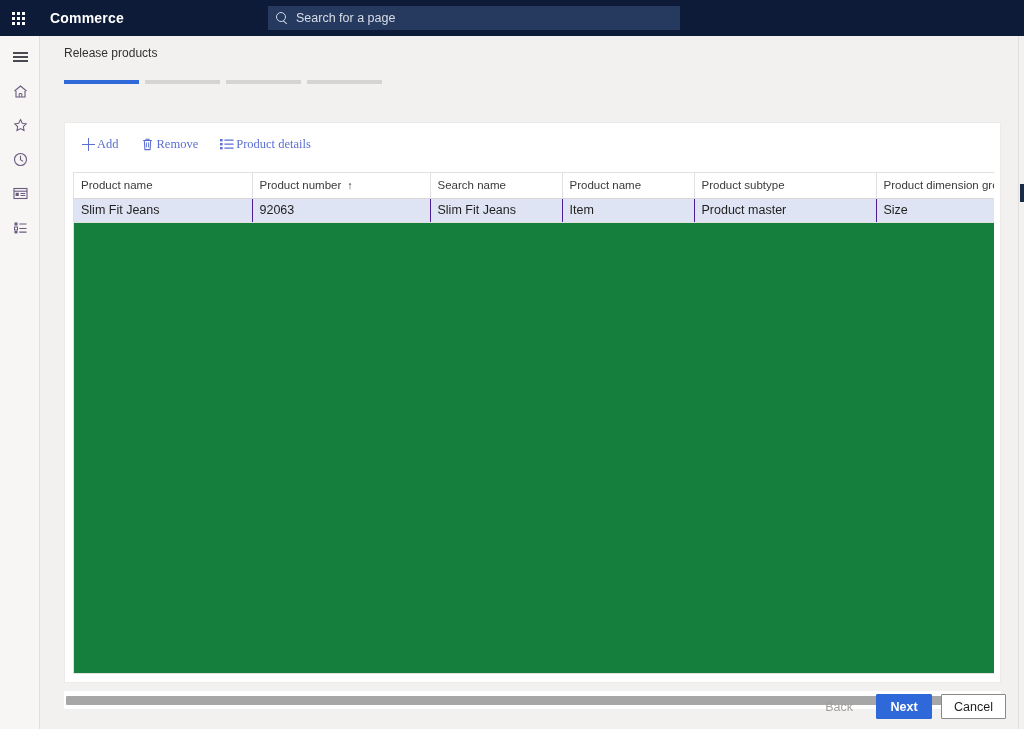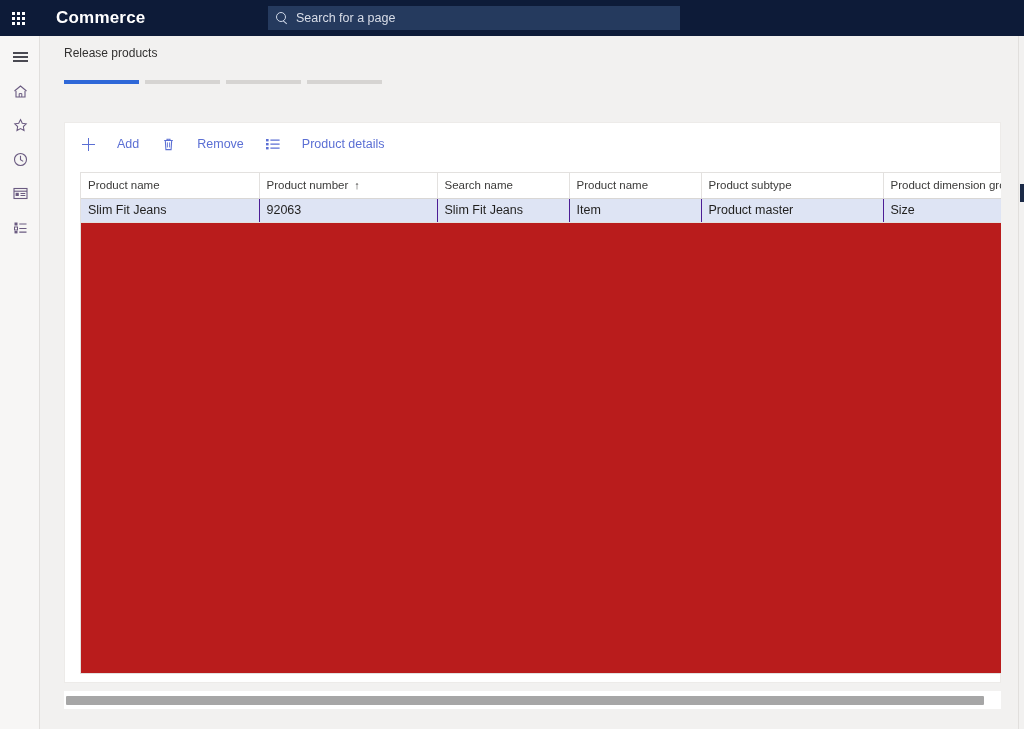--- a/index.html
+++ b/index.html
@@ -38,24 +38,24 @@
     grid-template-columns: repeat(3, 3px);
     grid-template-rows: repeat(3, 3px);
     gap: 2px;
   }
   .waffle-grid i {
     display: block;
     width: 3px; height: 3px;
     background: #ffffff;
   }
   .app-title {
-    font-size: 17px;
+    font-size: 14px;
     font-weight: bold;
     letter-spacing: .2px;
-    margin-left: 20px;
+    margin-left: 14px;
     white-space: nowrap;
   }
   .search-wrap {
     position: absolute;
     left: 268px;
     top: 6px;
     width: 412px;
     height: 24px;
     background: #253a5e;
     display: flex;
@@ -220,30 +220,30 @@
   .toolbar {
     height: 42px;
     display: flex;
     align-items: center;
     padding-left: 8px;
     gap: 6px;
   }
   .tb-btn {
     display: flex;
     align-items: center;
-    gap: 22px;
+    gap: 2px;
     height: 28px;
     padding: 0 8px;
     font-size: 12.5px;
     color: #5b6fd4;
     cursor: pointer;
     background: transparent;
     border: none;
     white-space: nowrap;
-    font-family: Liberation Sans, sans-serif;
+    font-family: Liberation Serif, serif;
   }
   .tb-icon {
     width: 14px; height: 14px;
     display: flex;
     align-items: center;
     justify-content: center;
     flex: 0 0 14px;
   }
   .plus {
     position: relative;
@@ -253,27 +253,27 @@
     content: "";
     position: absolute;
     background: #5b6fd4;
   }
   .plus::before { left: 0; top: 6px; width: 13px; height: 1.3px; }
   .plus::after  { top: 0; left: 6px; height: 13px; width: 1.3px; }
 
   
   .grid-wrap {
     position: absolute;
-    left: 15px; top: 49px;
+    left: 8px; top: 49px;
     width: 921px;
     height: 502px;
     border: 1px solid #e3e1df;
     border-right: none;
     overflow: hidden;
-    background: #b91c1c;
+    background: #15803d;
   }
   table.grid {
     border-collapse: collapse;
     table-layout: fixed;
     width: 1040px;
   }
   table.grid th {
     height: 25px;
     background: #ffffff;
     border-right: 1px solid #e3e1df;
@@ -516,17 +516,22 @@
           </tr>
         </tbody>
       </table>
     </div>
   </div>
 
   <div class="hscroll-track">
     <div class="hscroll-thumb"></div>
   </div>
 
+  <div class="footer">
+    <button class="btn btn-back">Back</button>
+    <button class="btn btn-next">Next</button>
+    <button class="btn btn-cancel">Cancel</button>
+  </div>
 </div>
 
 <div class="edge-scroll">
   <div class="edge-thumb"></div>
 </div>
 
 </body></html>

